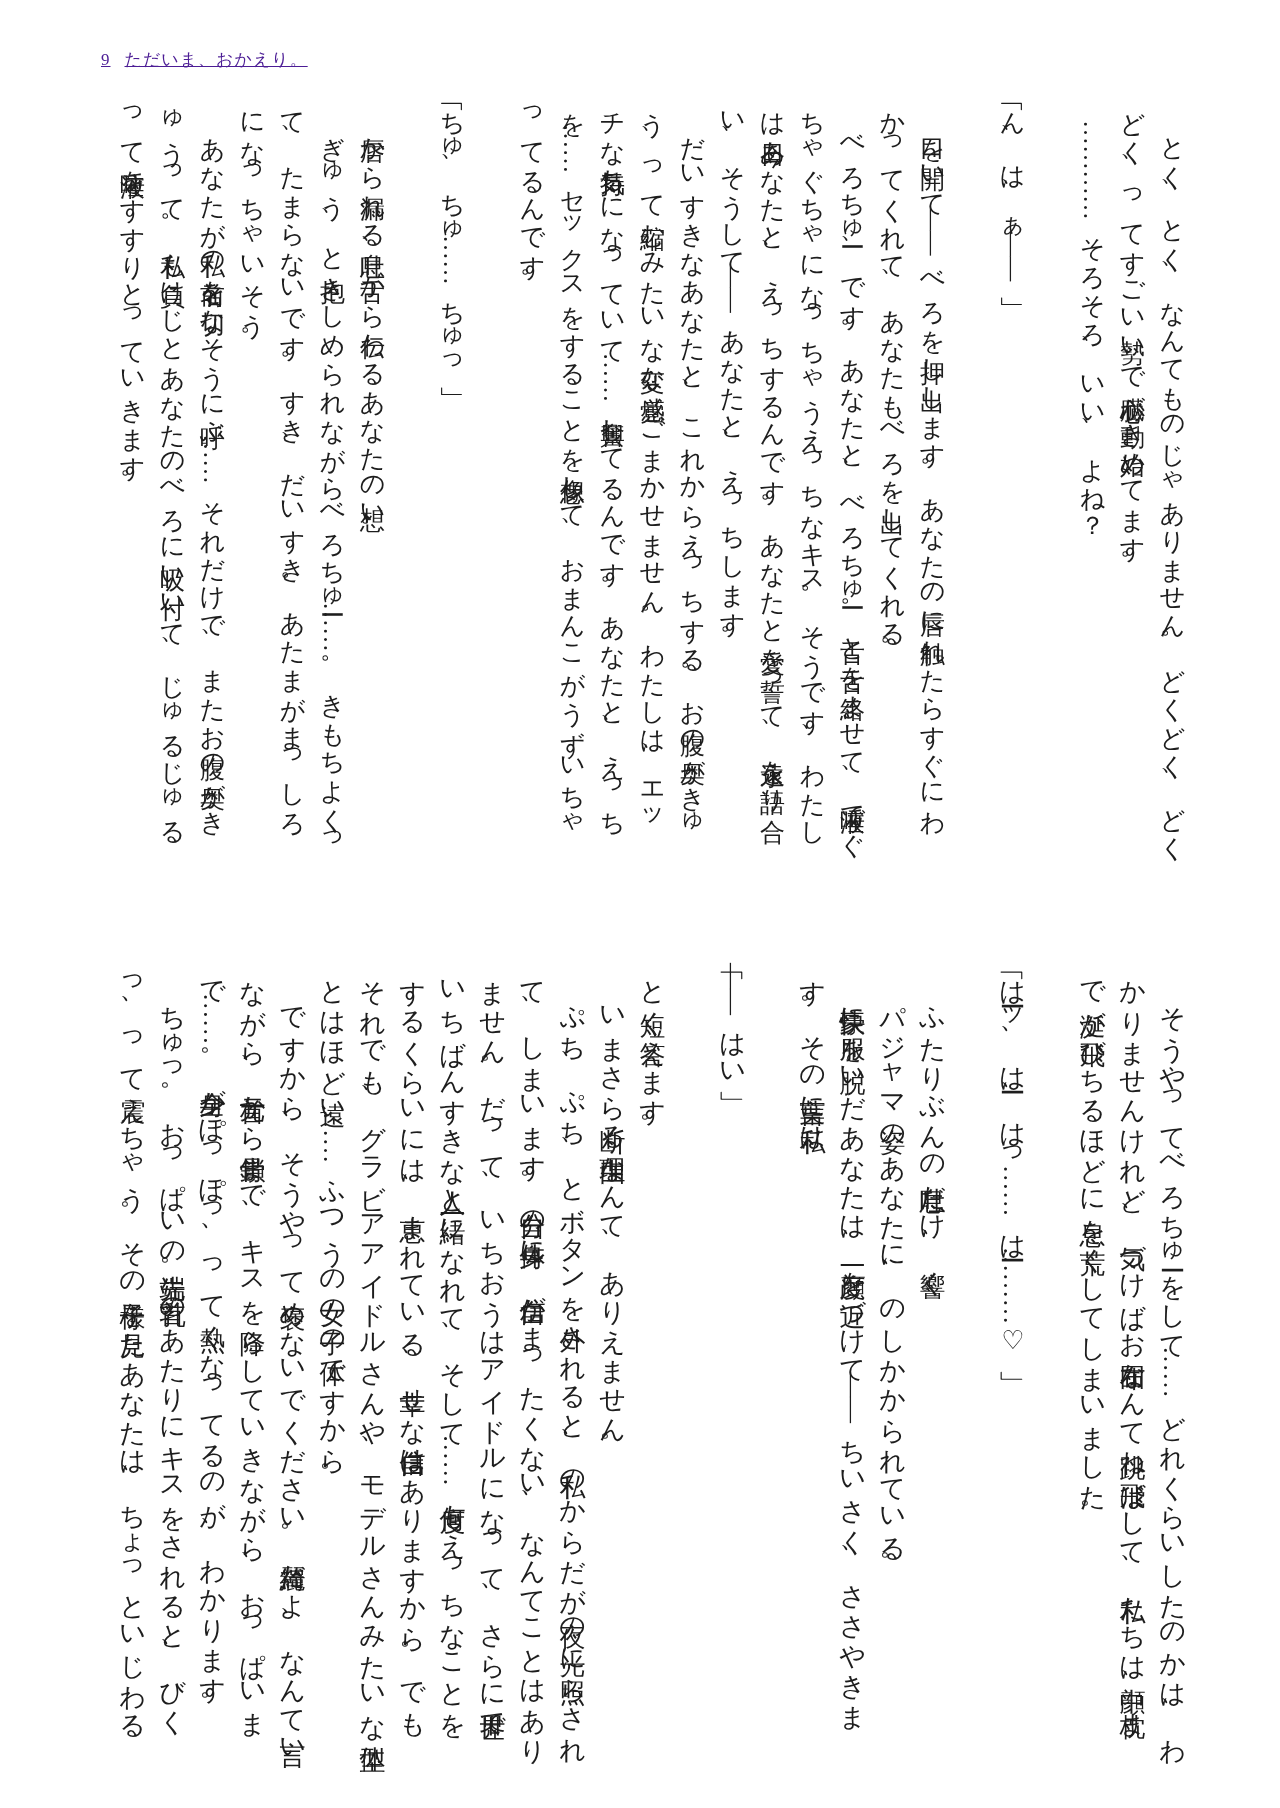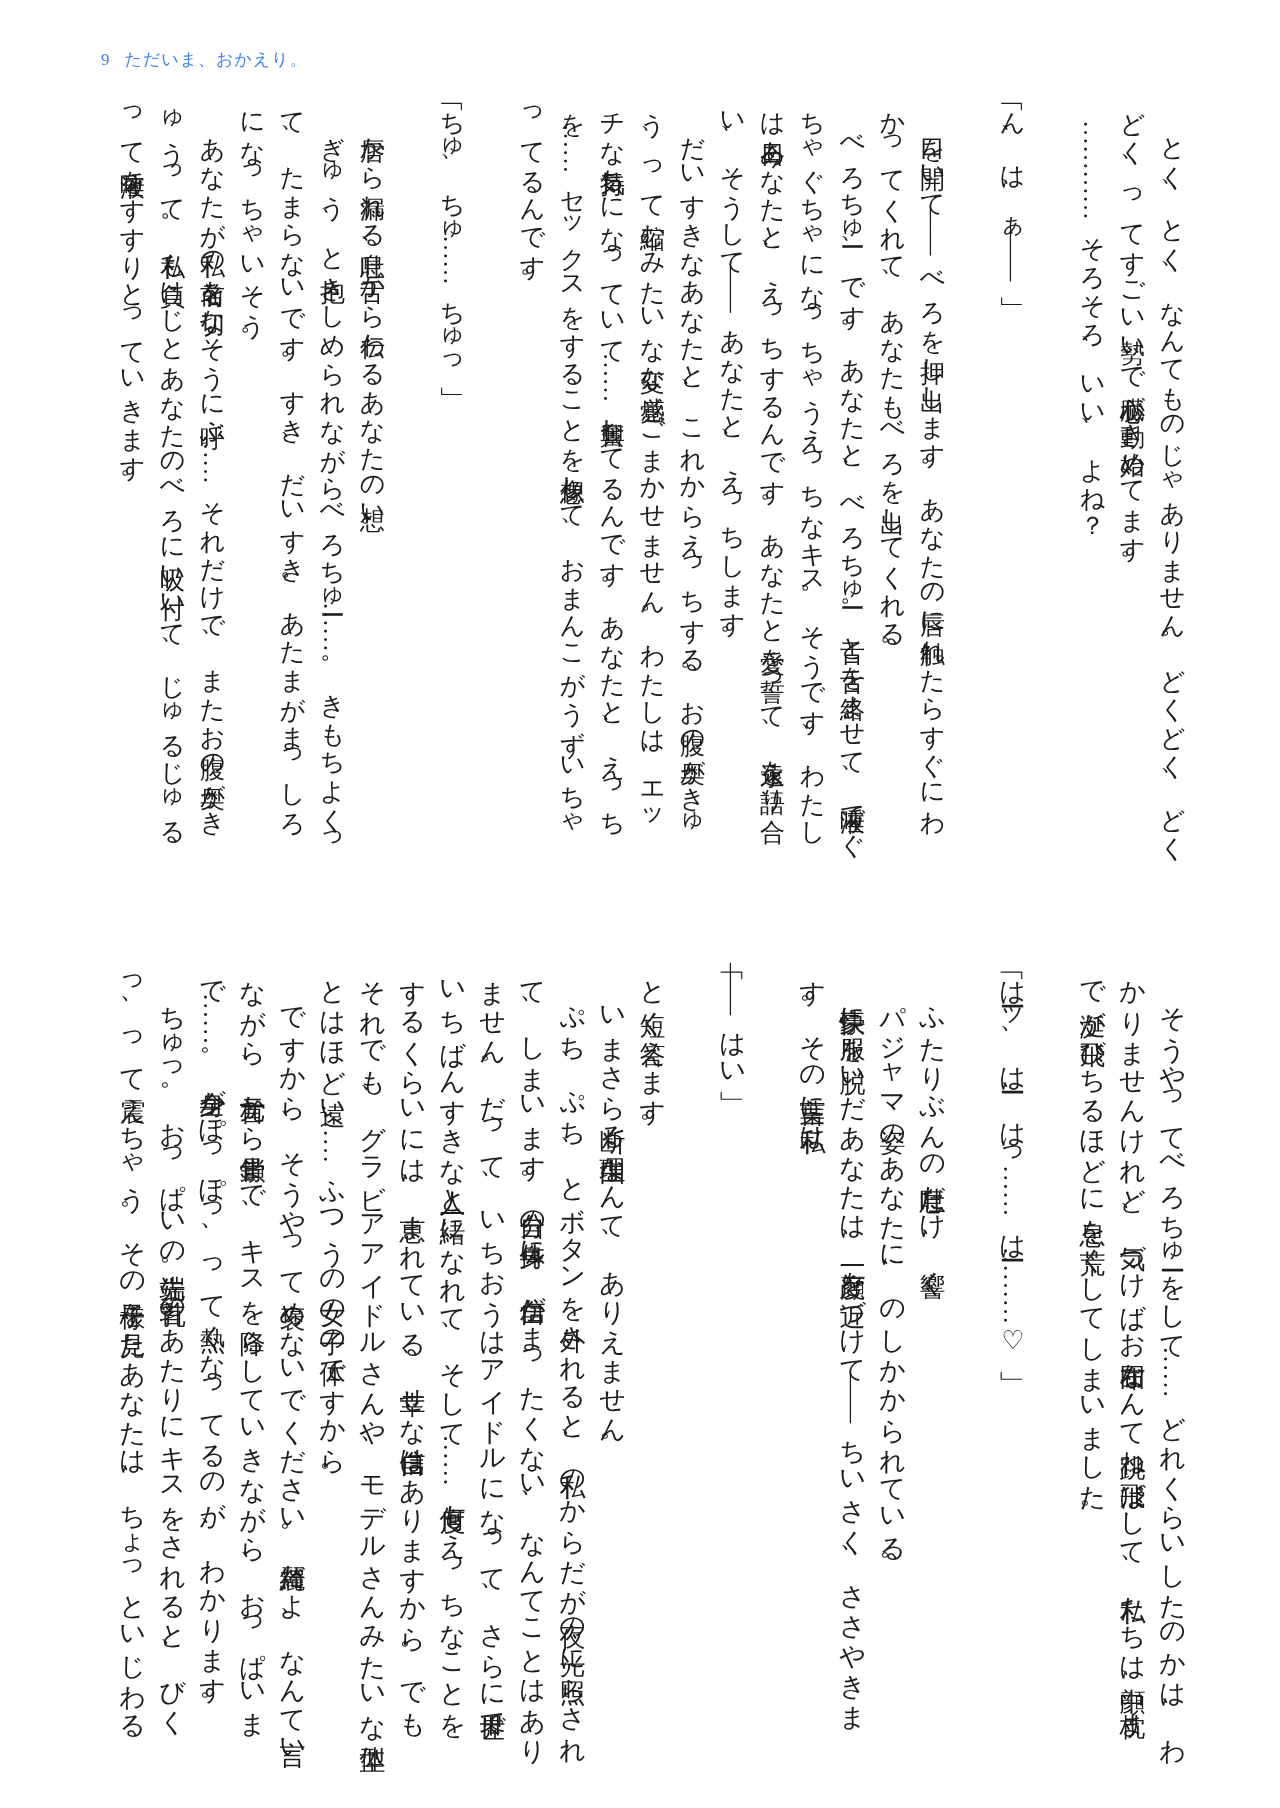--- a/index.html
+++ b/index.html
@@ -13,23 +13,24 @@
     height: 1808px;
     font-family: "Liberation Serif", "DejaVu Serif", serif;
     color: #1d1d1d;
     overflow: hidden;
   }
   .page-header {
     position: absolute;
     top: 48px;
     left: 101px;
     font-size: 17px;
-    color: #3b82f6;
+    color: #4c1d95;
     letter-spacing: 1px;
     white-space: nowrap;
+    text-decoration: underline;
   }
   .page-header .page-num {
     margin-right: 14px;
   }
   .vblock {
     position: absolute;
     right: 88px;
     writing-mode: vertical-rl;
     -webkit-writing-mode: vertical-rl;
     text-orientation: mixed;

